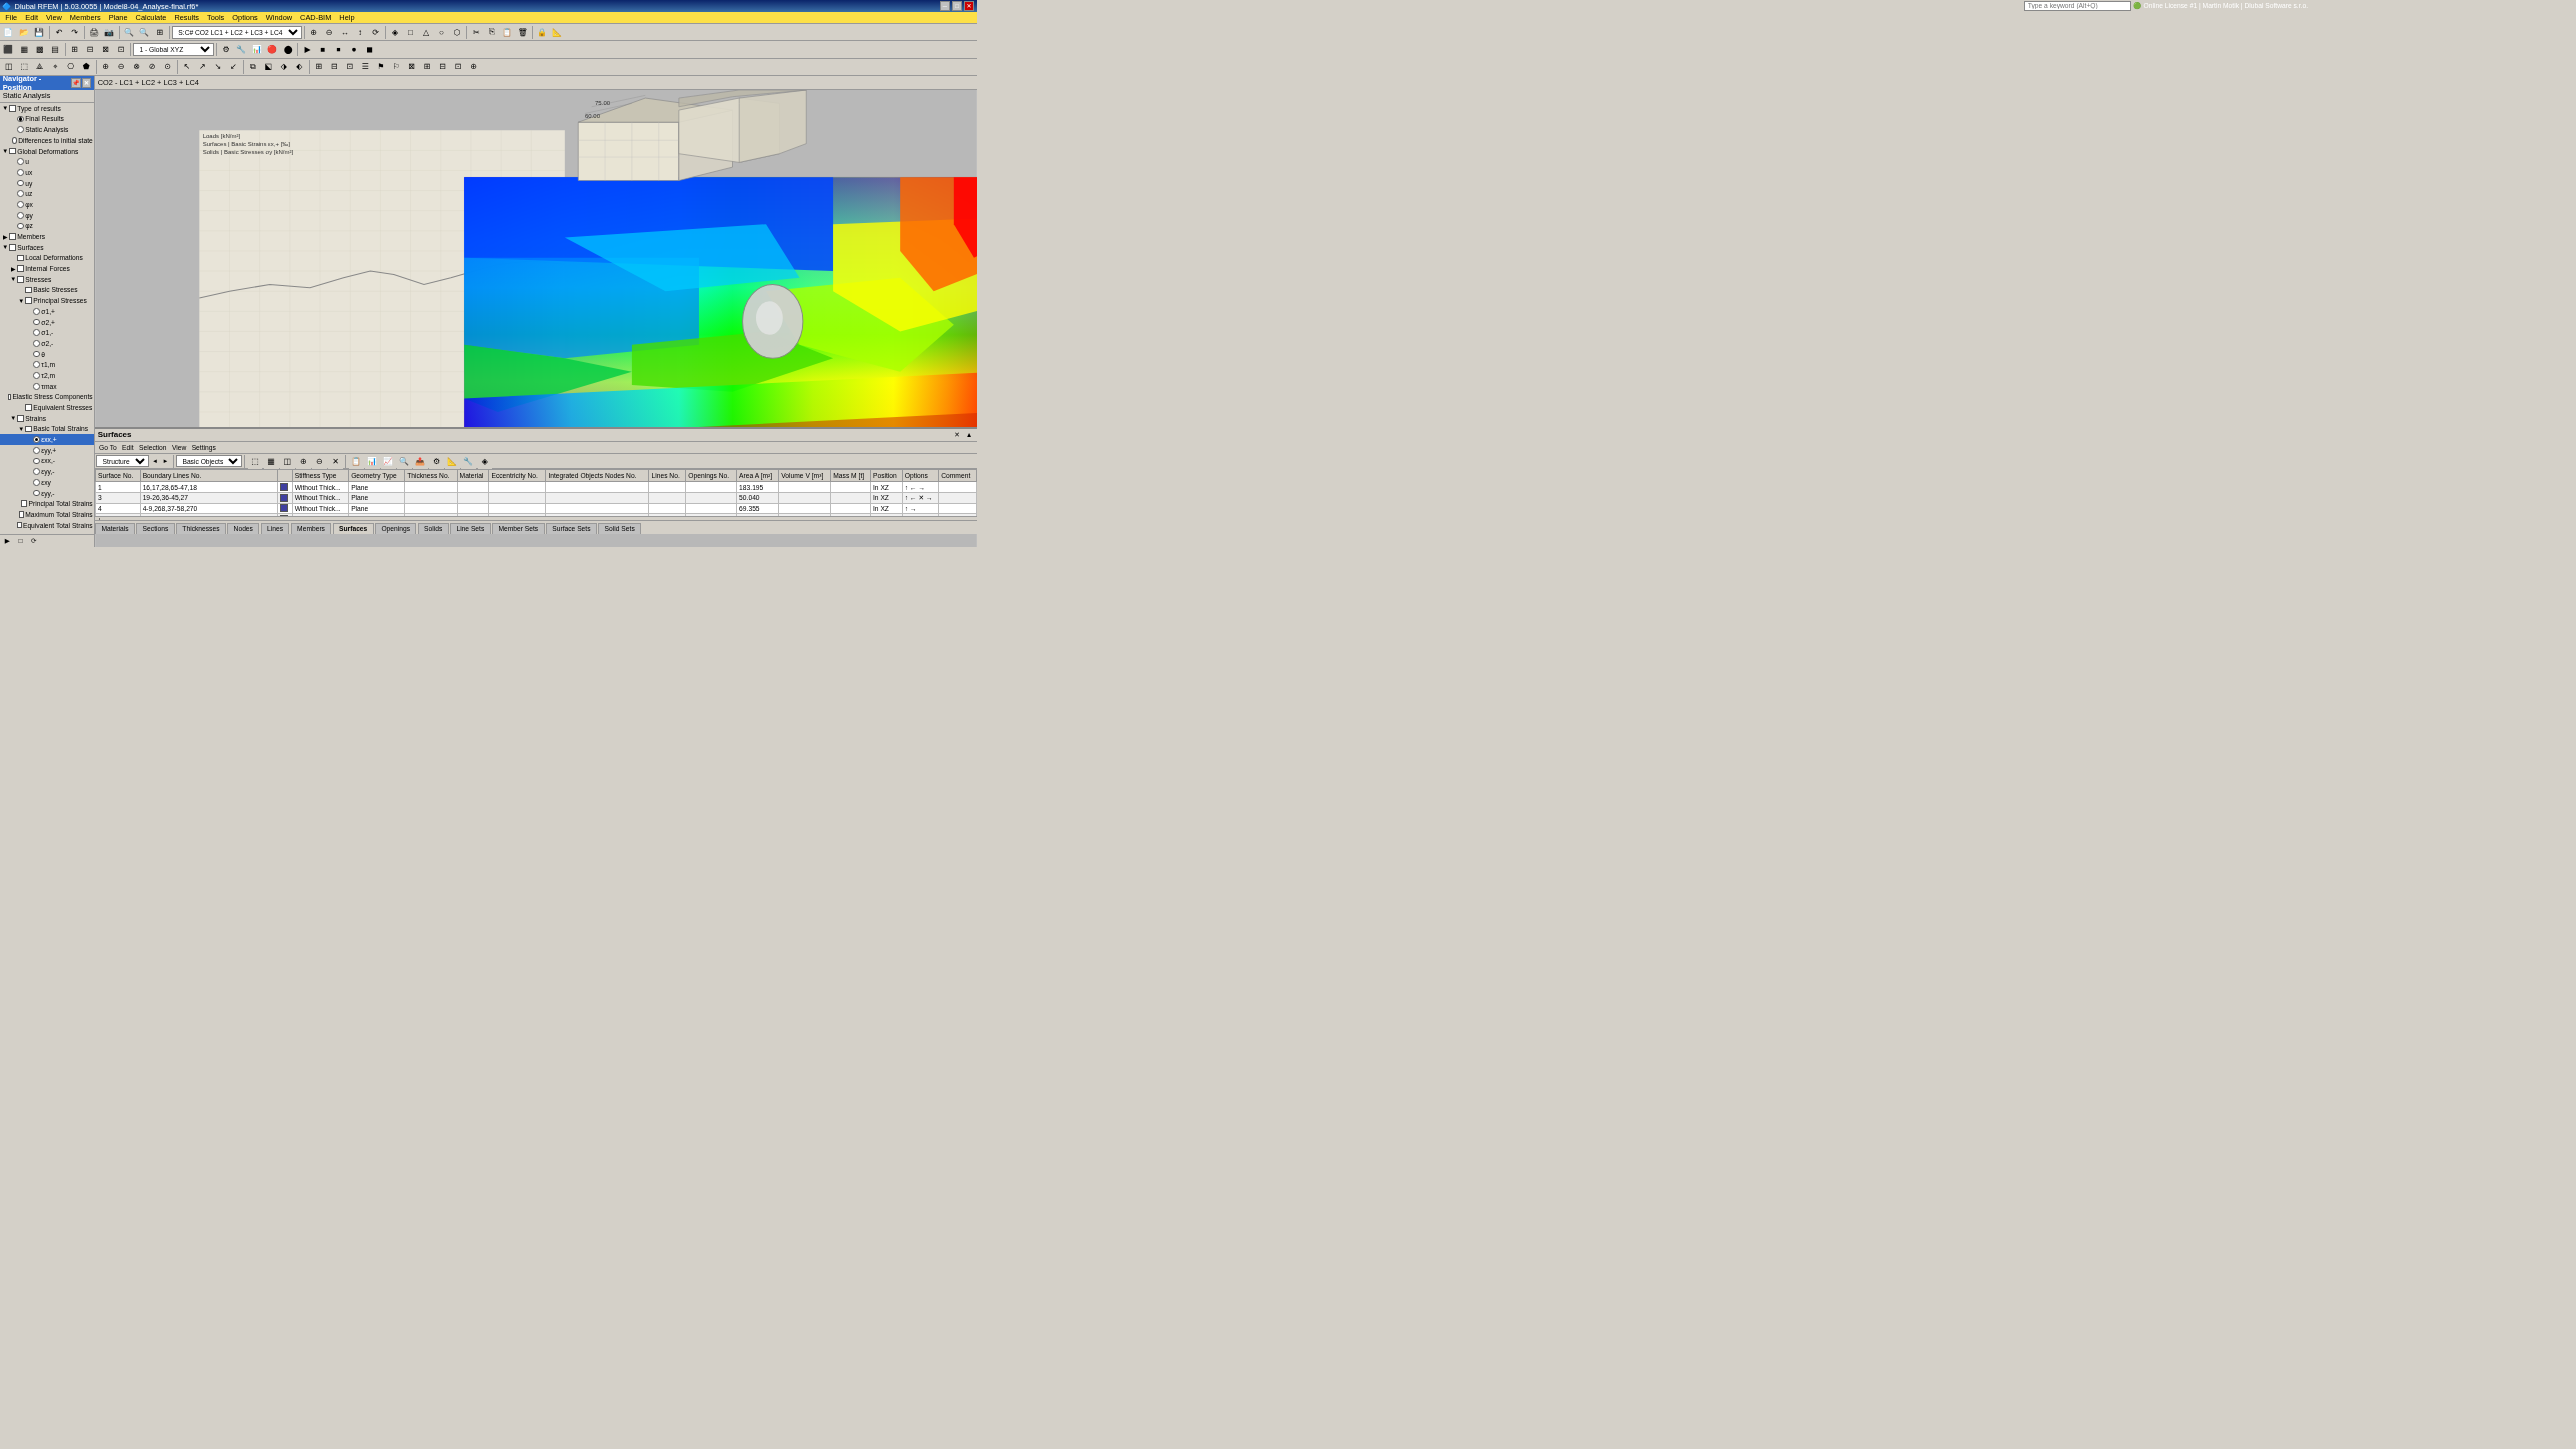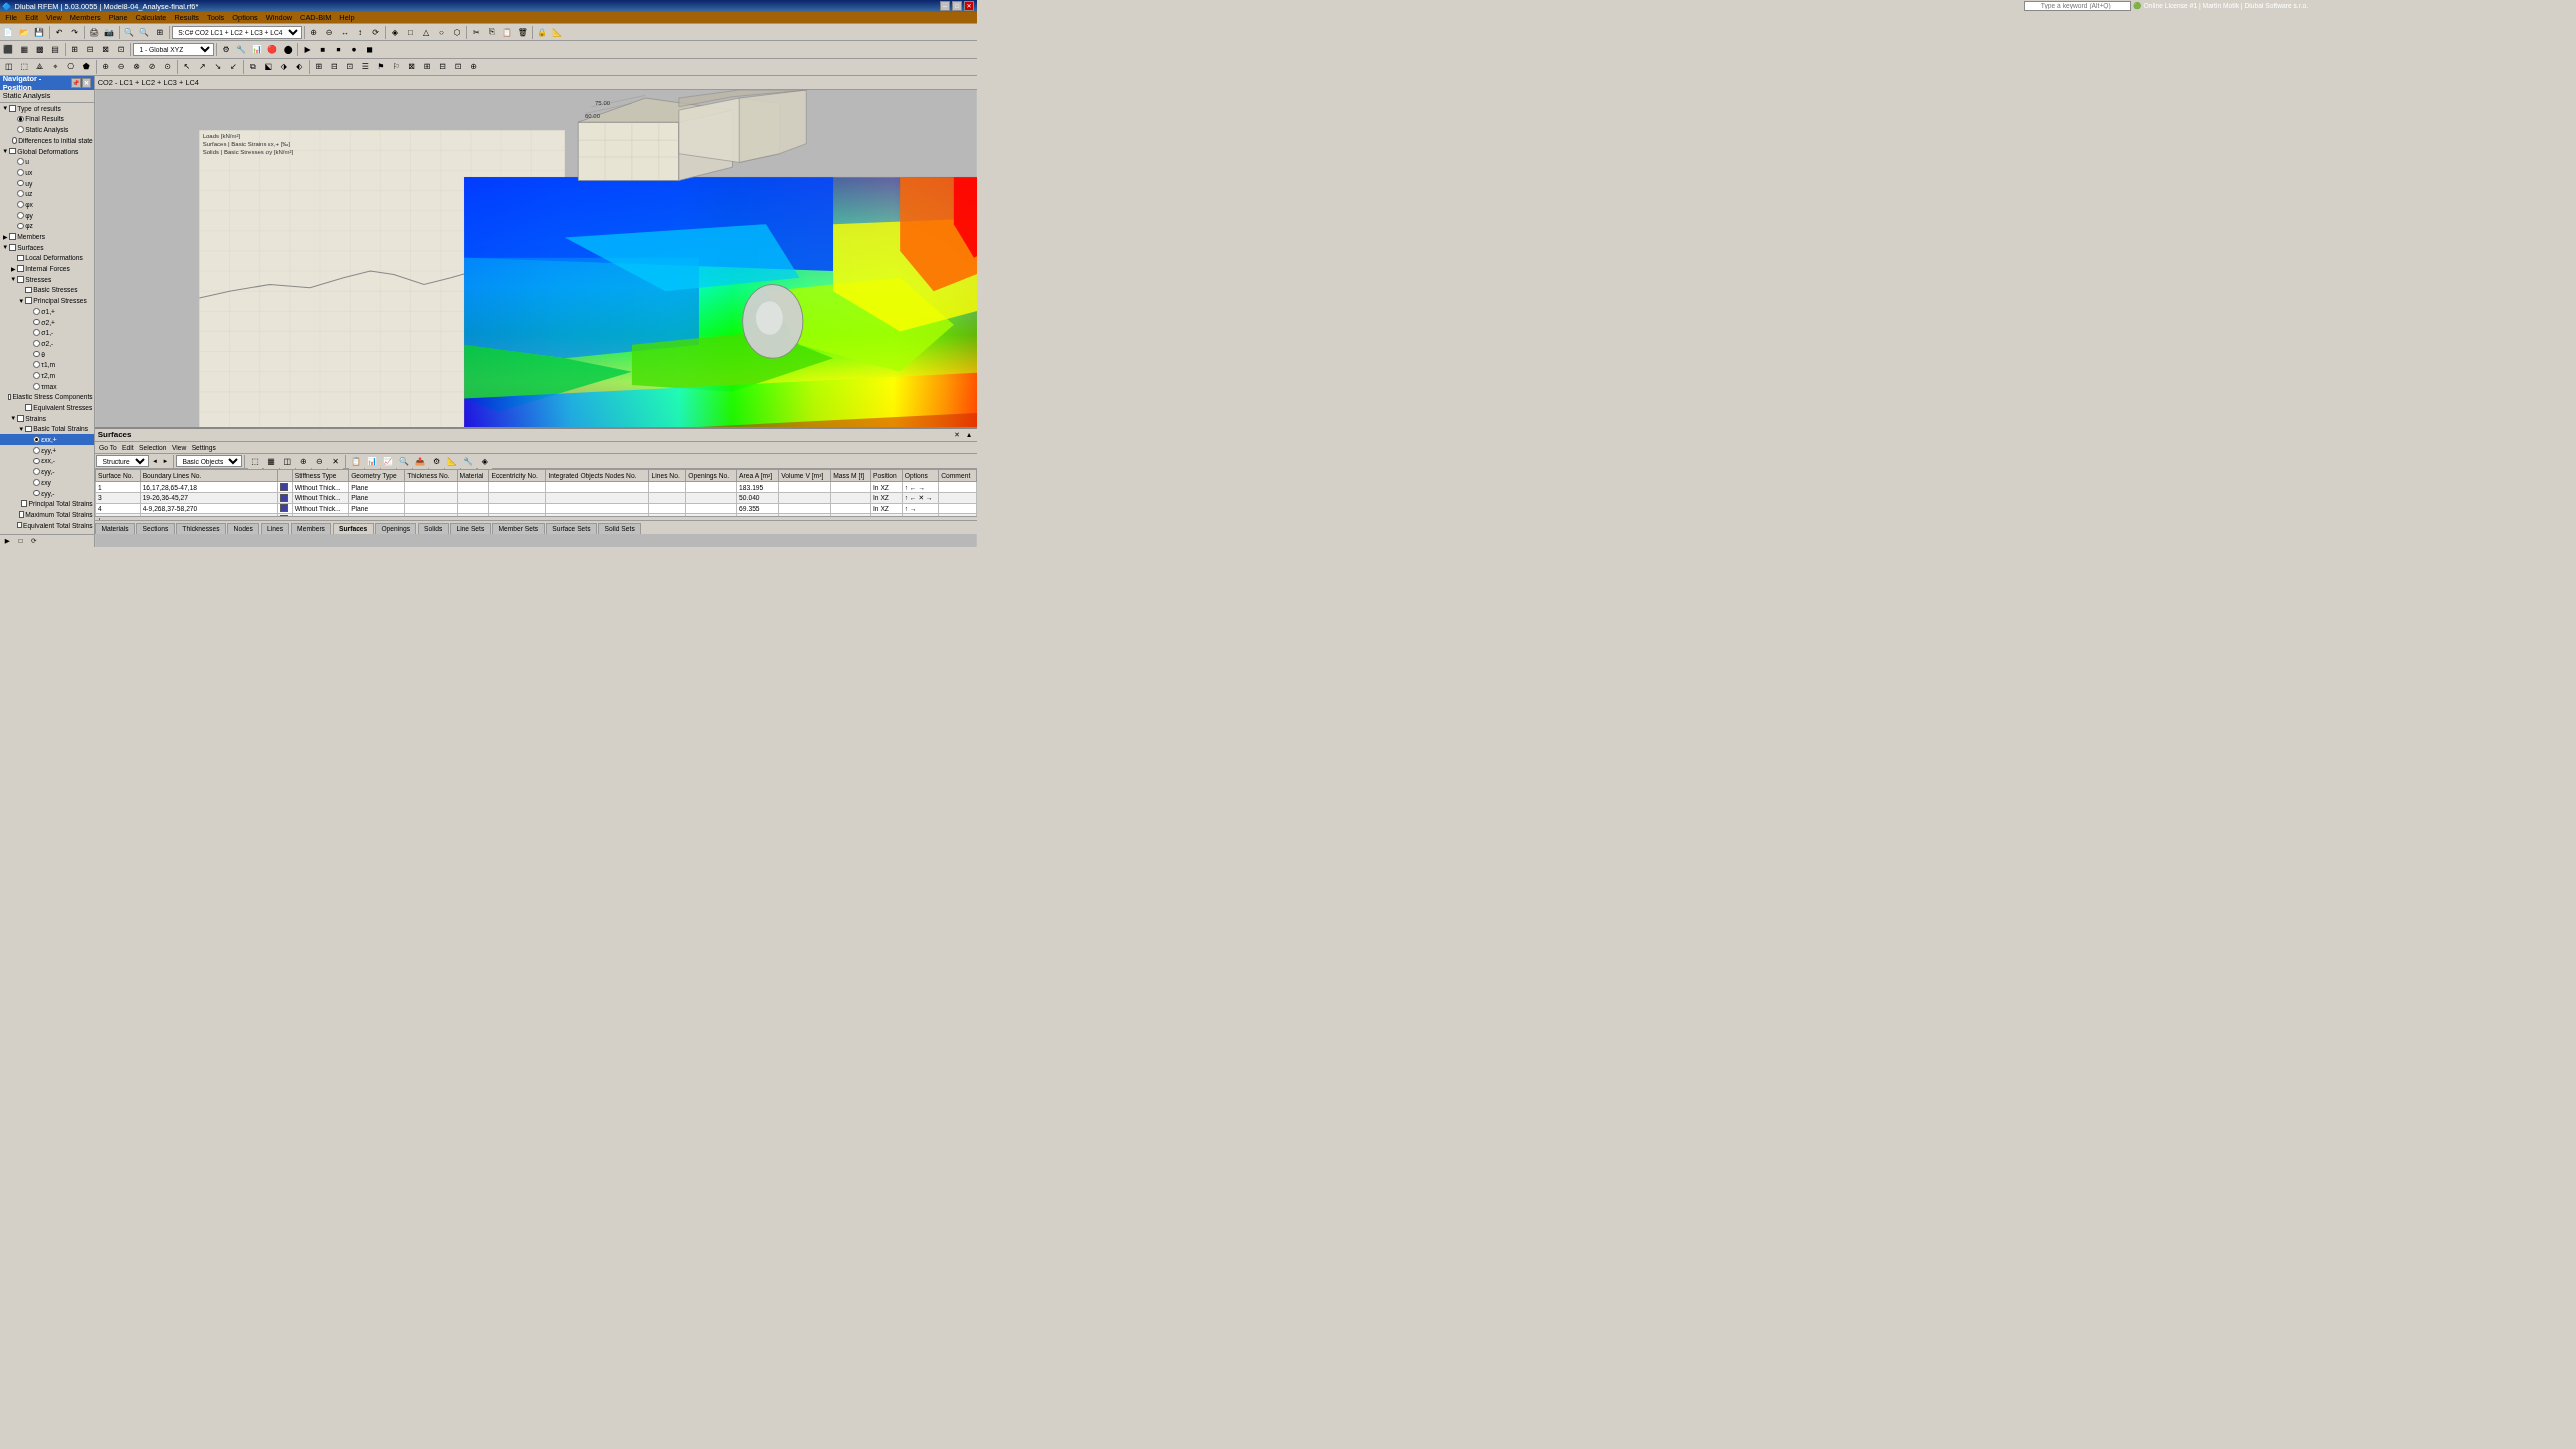--- a/index.html
+++ b/index.html
@@ -5,21 +5,21 @@
     * { box-sizing: border-box; margin: 0; padding: 0; }
     body { font-family: 'Segoe UI', Arial, sans-serif; font-size: 7.4px; background: #d4d0c8; color: #000; overflow: hidden; width: 977px; height: 547px; }
     
     
     #titlebar { height: 12px; background: linear-gradient(to bottom, #0a246a, #3a6ea5); display: flex; align-items: center; justify-content: space-between; padding: 0 2.7px; color: #fff; font-size: 7.4px; }
     #titlebar .title { display: flex; align-items: center; gap: 2.7px; }
     #titlebar .winbtns { display: flex; gap: 1.3px; }
     #titlebar .winbtn { width: 10.7px; height: 9.4px; background: #c0c0c0; border: 0.7px solid #888; font-size: 6px; display: flex; align-items: center; justify-content: center; cursor: pointer; }
     
     
-    #menubar { height: 12px; background: #a16207; display: flex; align-items: center; padding: 0 1.3px; border-bottom: 0.7px solid #999; }
+    #menubar { height: 12px; background: #fde047; display: flex; align-items: center; padding: 0 1.3px; border-bottom: 0.7px solid #999; }
     #menubar span { padding: 0.7px 4px; font-size: 7.4px; cursor: pointer; }
     
     
     .toolbar-row { height: 17.4px; background: #d4d0c8; display: flex; align-items: center; padding: 0.7px 1.3px; border-bottom: 0.7px solid #999; gap: 0.7px; flex-wrap: nowrap; }
     .tb-sep { width: 0.7px; height: 13.4px; background: #999; margin: 0 1.3px; }
     .tb-btn { width: 14.8px; height: 14.8px; background: #d4d0c8; border: 0.7px solid transparent; display: flex; align-items: center; justify-content: center; cursor: pointer; font-size: 8px; }
     .tb-combo { height: 13.4px; background: #fff; border: 0.7px solid #888; font-size: 6.7px; padding: 0 1.3px; min-width: 27px; }
     
     
     #main { display: flex; height: calc(547px - 12px - 12px - 17.4px - 17.4px - 17.4px); }
@@ -75,21 +75,21 @@
   </style>
 </head>
 <body>
 
 <div id="titlebar">
   <div class="title">
     <span>🔷</span>
     <span>Dlubal RFEM | 5.03.0055 | Model8-04_Analyse-final.rf6*</span>
   </div>
   <div style="position:absolute;right:268px;top:1.3px;display:flex;align-items:center;gap:2.7px;">
-    <input type="text" style="width: 107px; height: 9.4px; font-size: 6.7px; border: 0.7px solid rgb(136, 136, 136); padding: 0px 16px;" placeholder="Type a keyword (Alt+Q)">
+    <input type="text" style="width: 107px; height: 9.4px; font-size: 6.7px; border: 0.7px solid rgb(136, 136, 136); padding: 0px 3px;" placeholder="Type a keyword (Alt+Q)">
     <span style="font-size:6.7px;">🟢 Online License #1 | Martin Motik | Dlubal Software s.r.o.</span>
   </div>
   <div class="winbtns">
     <div class="winbtn">─</div>
     <div class="winbtn">□</div>
     <div class="winbtn" style="background:#c00;color:#fff;">✕</div>
   </div>
 </div>
 
 <div id="menubar">

